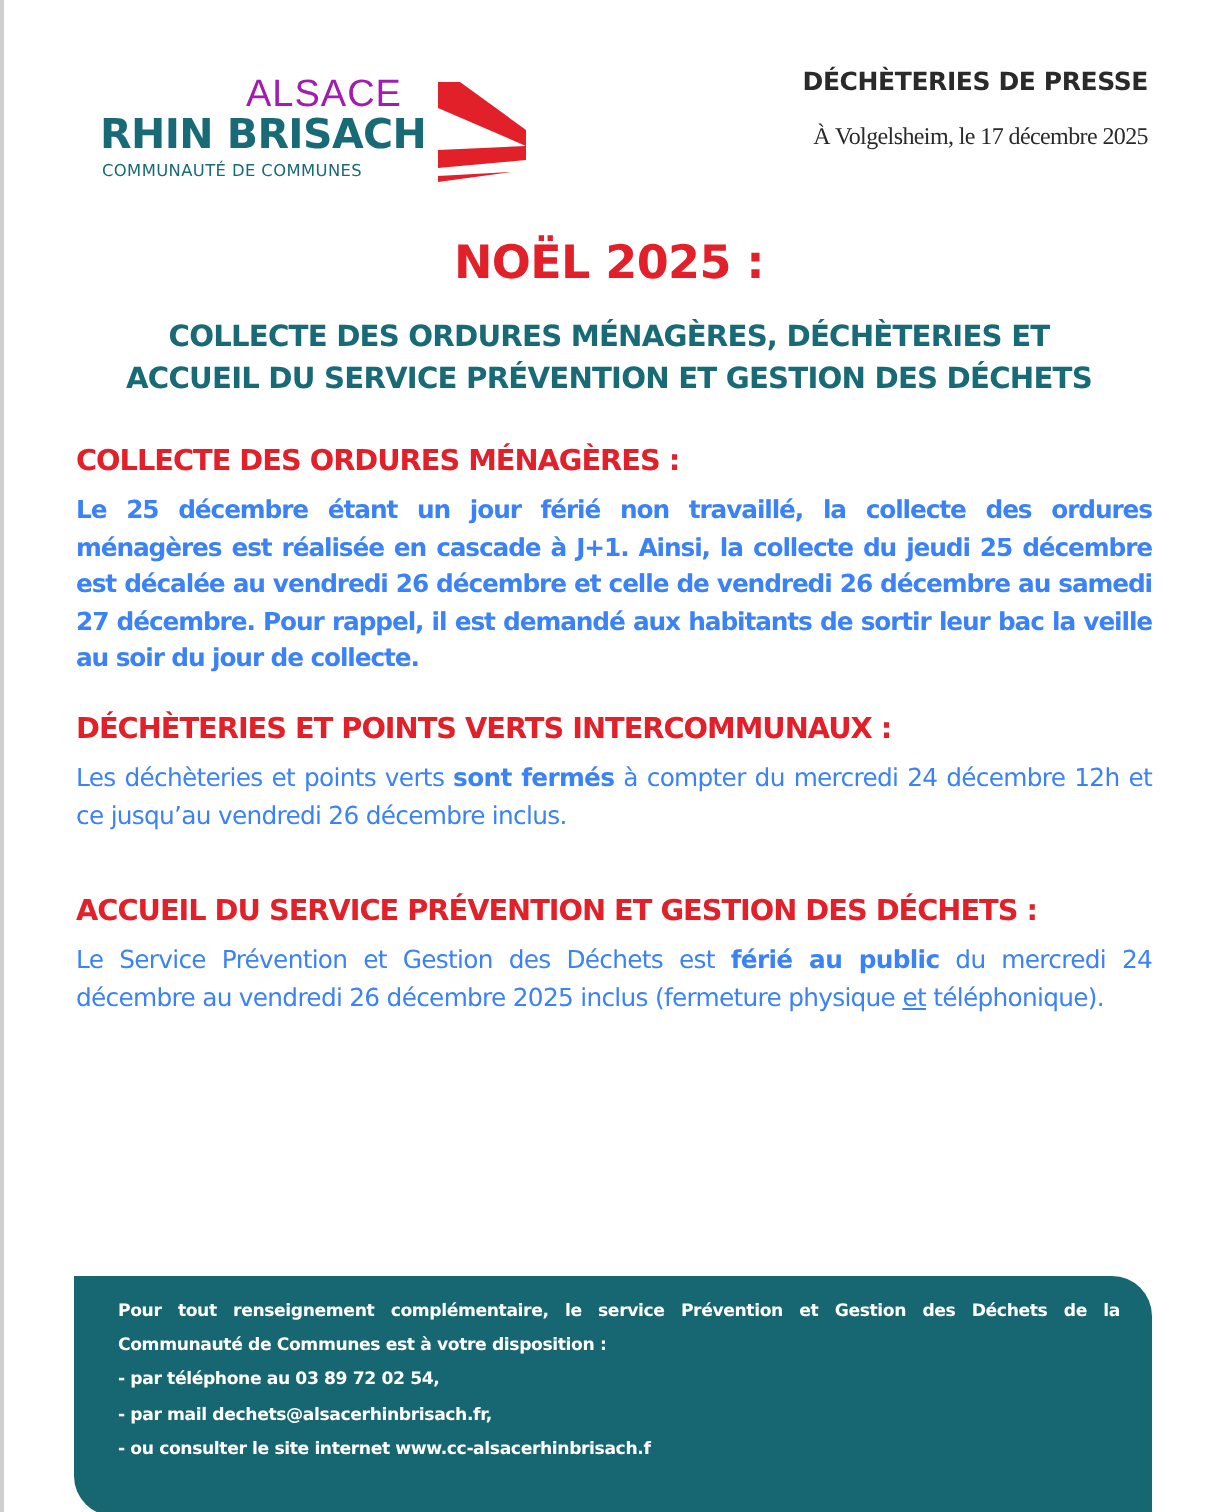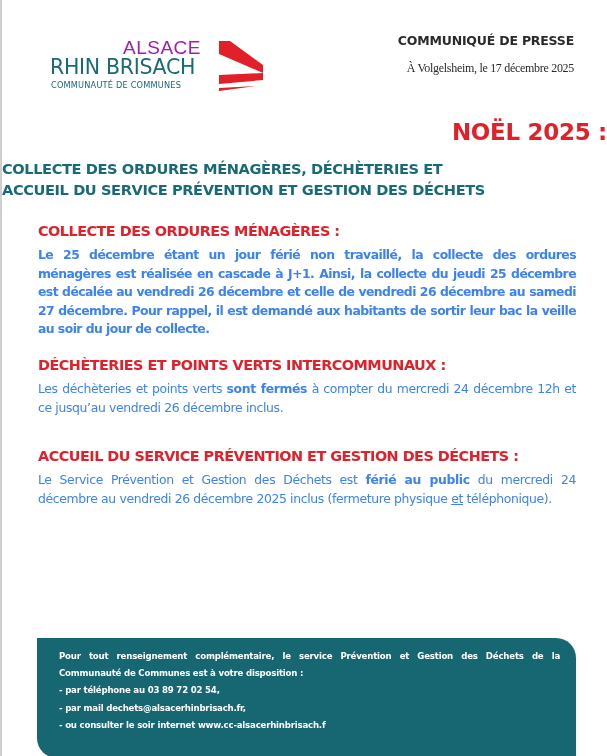--- a/index.html
+++ b/index.html
@@ -8,44 +8,44 @@
     overflow: hidden; font-family: "DejaVu Sans", sans-serif;
     border-left: 2px solid #cfcfcf; box-sizing: border-box;
   }
   .logo { position: absolute; left: 48px; top: 38px; width: 215px; height: 56px; }
   .logo-alsace {
     position: absolute; left: 73px; top: 0px; font-family: "Liberation Sans", sans-serif;
     font-size: 19px; font-weight: 300; letter-spacing: 0.5px; color: #a21caf; line-height: 19px;
   }
   .logo-rhin {
     position: absolute; left: 0px; top: 18px; font-family: "DejaVu Sans", sans-serif;
-    font-size: 20.5px; font-weight: normal; color: #186a76; letter-spacing: -0.3px; line-height: 22px;
+    font-size: 20.5px; font-weight: bold; color: #186a76; letter-spacing: -0.3px; line-height: 22px;
   }
   .logo-cc {
     position: absolute; left: 1px; top: 42px; font-family: "DejaVu Sans", sans-serif;
     font-size: 8.2px; color: #186a76; letter-spacing: 0.2px; line-height: 10px;
   }
   .logo-arrow { position: absolute; left: 168px; top: 2px; width: 46px; height: 52px; }
 
   .press-title {
     position: absolute; right: 33px; top: 33px; font-family: "DejaVu Sans", sans-serif;
     font-size: 12.5px; font-weight: bold; color: #2a2a2a; letter-spacing: -0.2px;
   }
   .press-date {
     position: absolute; right: 33px; top: 61px; font-family: Liberation Serif, serif;
     font-size: 12px; color: #2a2a2a; letter-spacing: -0.3px;
   }
 
   .main-title {
-    position: absolute; left: 0; right: 0; top: 119px; text-align: right;
+    position: absolute; left: 0; right: 0; top: 119px; text-align: center;
     font-family: "DejaVu Sans", sans-serif; font-size: 23px; font-weight: bold;
     color: #e1202a; letter-spacing: -0.3px;
   }
   .subtitle {
-    position: absolute; left: 0; right: 0; top: 158px; text-align: left;
+    position: absolute; left: 0; right: 0; top: 158px; text-align: center;
     font-family: "DejaVu Sans", sans-serif; font-size: 14.6px; font-weight: bold;
     color: #186a76; line-height: 21px; letter-spacing: -0.4px;
   }
 
   .section-title {
     position: absolute; left: 36px; font-family: "DejaVu Sans", sans-serif;
     font-size: 14.4px; font-weight: bold; color: #e1202a; letter-spacing: -0.5px;
   }
   .para {
     position: absolute; left: 36px; width: 538px; font-family: "DejaVu Sans", sans-serif;
@@ -74,21 +74,21 @@
   <div class="logo-alsace">ALSACE</div>
   <div class="logo-rhin">RHIN BRISACH</div>
   <div class="logo-cc">COMMUNAUTÉ DE COMMUNES</div>
   <svg class="logo-arrow" viewBox="0 0 46 52">
     <polygon points="1,1 12,1 45,25 45,33 1,14" fill="#e1202a"></polygon>
     <polygon points="1,35 45,33 45,40 1,44" fill="#e1202a"></polygon>
     <polygon points="1,48 38,46 1,51" fill="#e1202a"></polygon>
   </svg>
 </div>
 
-<div class="press-title">COMMUNIQUÉ DE PRESSE</div>
+<div class="press-title">DÉCHÈTERIES DE PRESSE</div>
 <div class="press-date">À Volgelsheim, le 17 décembre 2025</div>
 
 <div class="main-title">NOËL 2025 :</div>
 <div class="subtitle">
   <div>COLLECTE DES ORDURES MÉNAGÈRES, DÉCHÈTERIES ET</div>
   <div>ACCUEIL DU SERVICE PRÉVENTION ET GESTION DES DÉCHETS</div>
 </div>
 
 <div class="section-title" style="top:223px;">COLLECTE DES ORDURES MÉNAGÈRES :</div>
 <div class="para p1" style="top:246px;">Le 25 décembre étant un jour férié non travaillé, la collecte des ordures ménagères est réalisée en cascade à J+1. Ainsi, la collecte du jeudi 25 décembre est décalée au vendredi 26 décembre et celle de vendredi 26 décembre au samedi 27 décembre. Pour rappel, il est demandé aux habitants de sortir leur bac la veille au soir du jour de collecte.</div>
@@ -97,14 +97,14 @@
 <div class="para" style="top:380px;"><span>Les déchèteries et points verts </span><b>sont fermés</b><span> à compter du mercredi 24 décembre 12h et ce jusqu’au vendredi 26 décembre inclus.</span></div>
 
 <div class="section-title" style="top:448px;">ACCUEIL DU SERVICE PRÉVENTION ET GESTION DES DÉCHETS :</div>
 <div class="para" style="top:471px;"><span>Le Service Prévention et Gestion des Déchets est </span><b>férié au public</b><span> du mercredi 24 décembre au vendredi 26 décembre 2025 inclus (fermeture physique </span><span class="u">et</span><span> téléphonique).</span></div>
 
 <div class="footer">
   <div class="footer-line j">Pour tout renseignement complémentaire, le service Prévention et Gestion des Déchets de la</div>
   <div class="footer-line">Communauté de Communes est à votre disposition :</div>
   <div class="footer-line">- par téléphone au 03 89 72 02 54,</div>
   <div class="footer-line">- par mail dechets@alsacerhinbrisach.fr,</div>
-  <div class="footer-line">- ou consulter le soir internet www.cc-alsacerhinbrisach.f</div>
+  <div class="footer-line">- ou consulter le site internet www.cc-alsacerhinbrisach.f</div>
 </div>
 
 </body></html>

